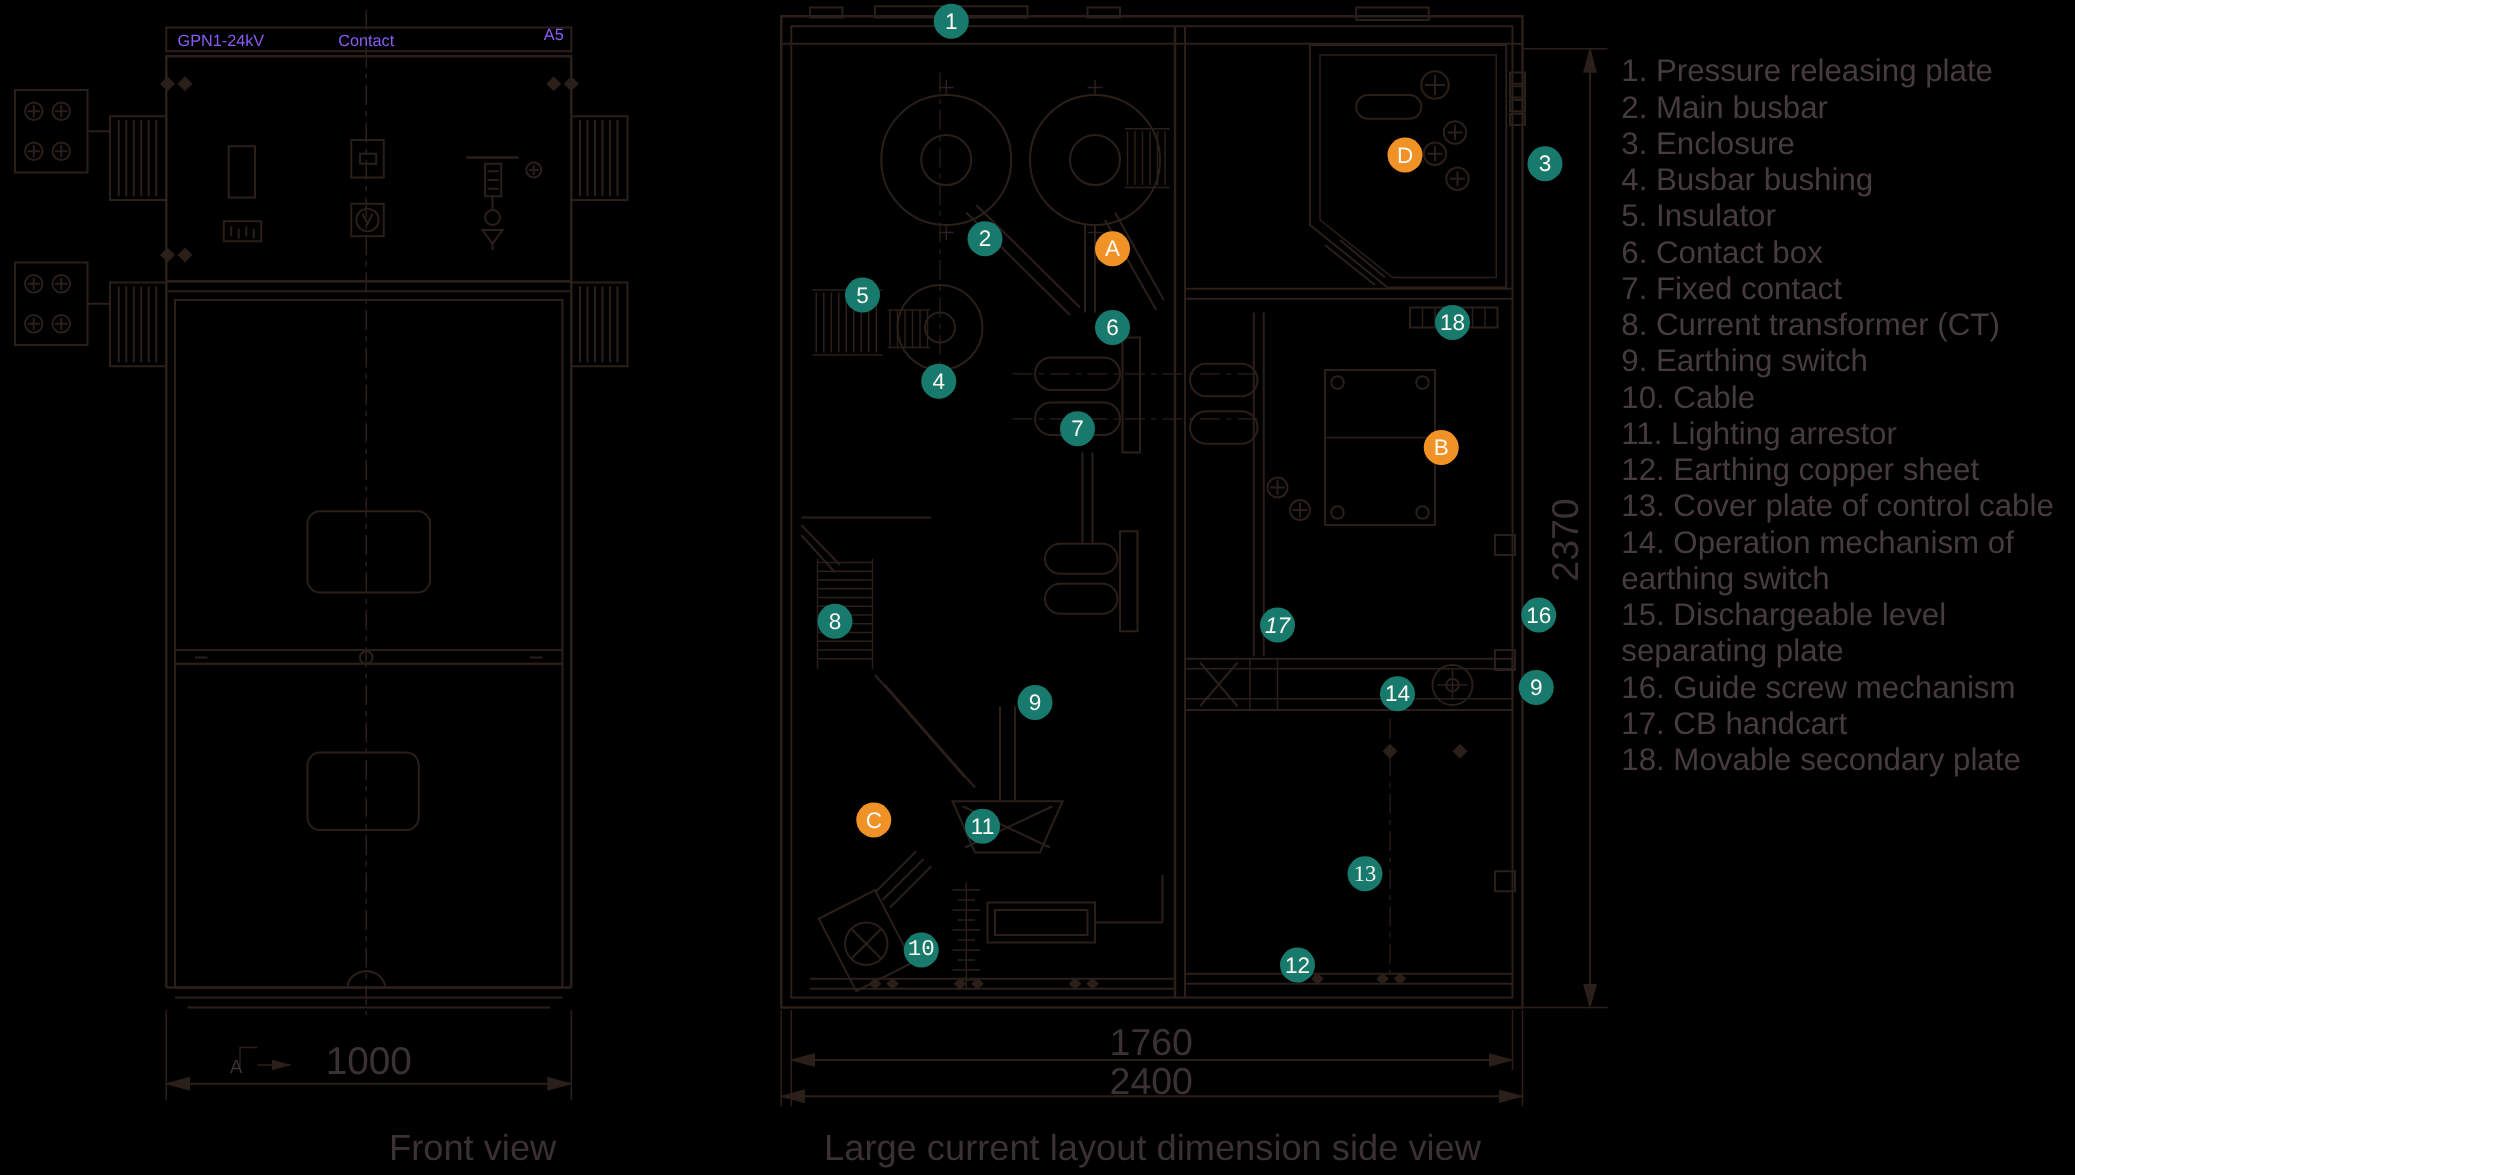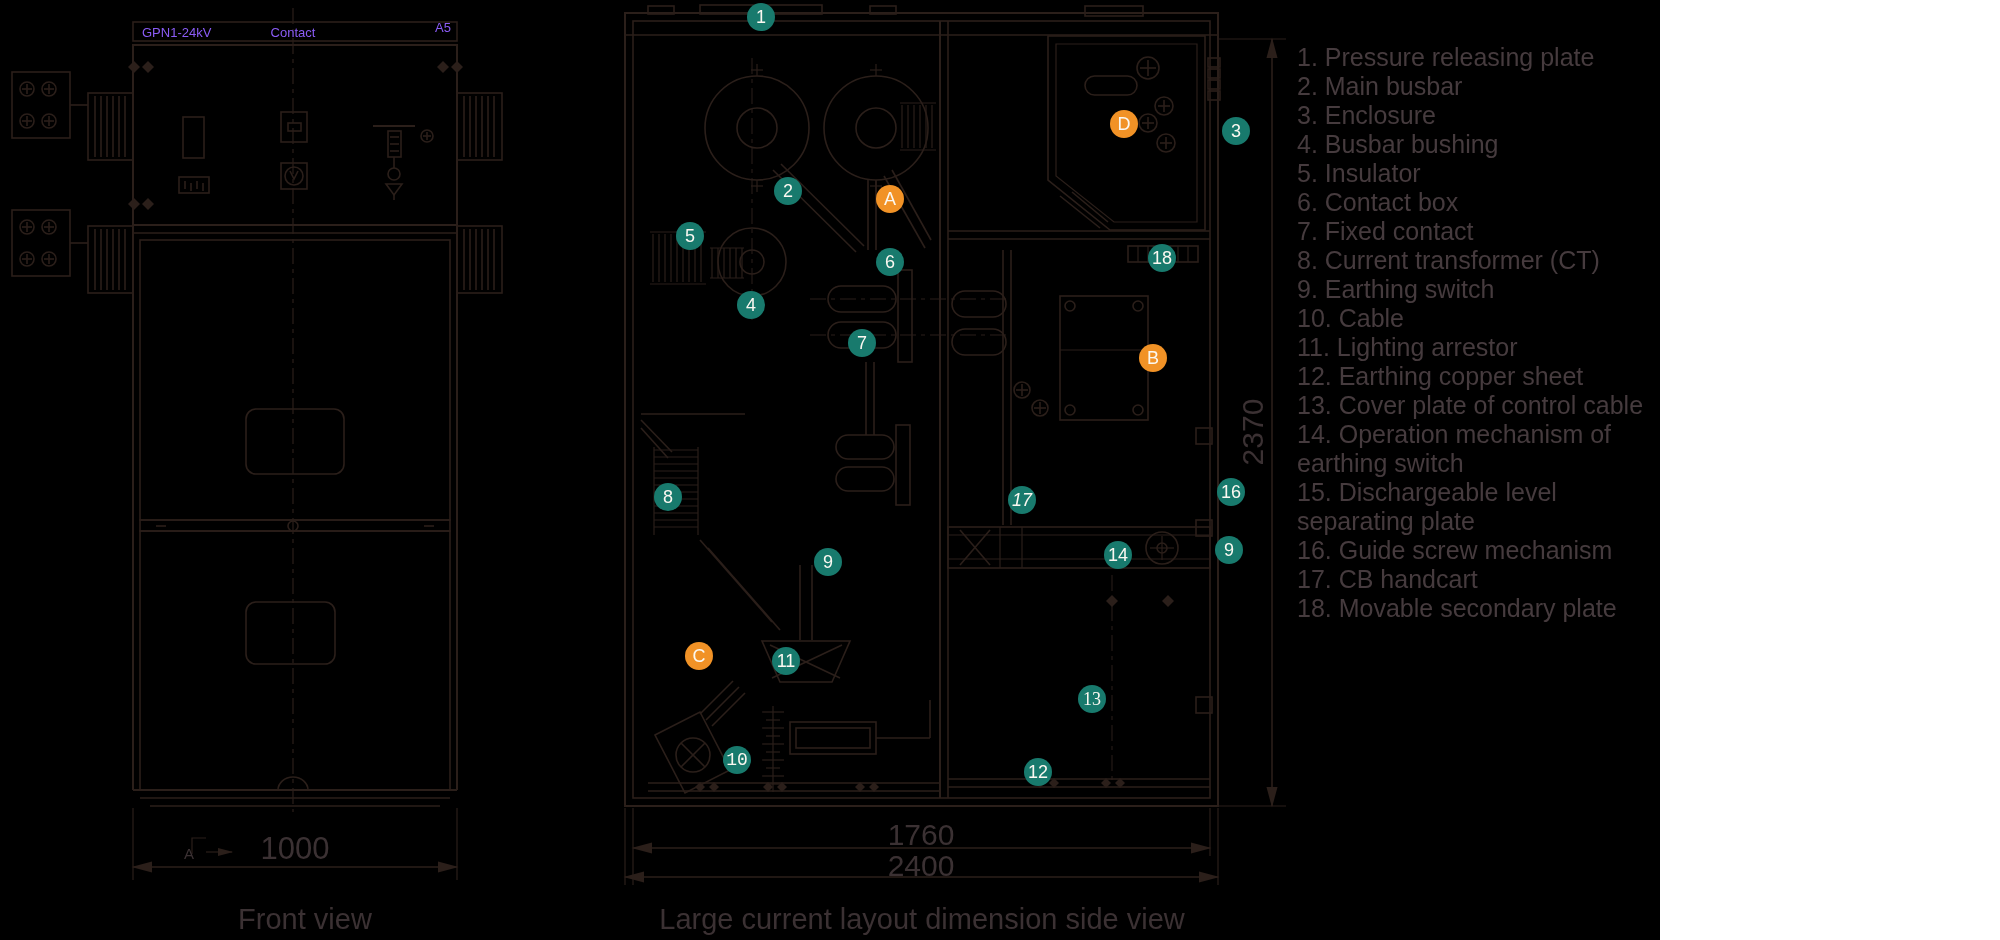--- a/index.html
+++ b/index.html
@@ -425,21 +425,21 @@
   <div class="cadtext" style="left:142px;top:25px;">GPN1-24kV</div>
   <div class="cadtext" style="left:248px;top:25px;width:90px;text-align:center;">Contact</div>
   <div class="cadtext" style="left:425px;top:20px;width:26px;text-align:right;">A5</div>
 
   <div class="dimtext" style="left:245px;top:831px;width:100px;font-size:31px;">1000</div>
   <div class="dimtext" style="left:184px;top:845px;font-size:15px;">A</div>
   <div class="dimtext" style="left:871px;top:818px;width:100px;font-size:30px;">1760</div>
   <div class="dimtext" style="left:871px;top:849px;width:100px;font-size:30px;">2400</div>
   <div class="dimtext" style="left:1203px;top:415px;width:100px;font-size:30px;transform:rotate(-90deg);">2370</div>
 
-  <div class="caption" style="left:155px;top:903px;width:300px;">Front view</div>
+  <div class="caption" style="left:145px;top:903px;width:300px;text-align:right;">Front view</div>
   <div class="caption" style="left:622px;top:903px;width:600px;">Large current layout dimension side view</div>
 
   <div id="markers">
       <div class="marker teal" style="left: 761px; top: 17px;">1</div>
       <div class="marker teal" style="left: 788px; top: 191px;">2</div>
       <div class="marker orange" style="left: 890px; top: 199px;">A</div>
       <div class="marker teal" style="left: 690px; top: 236px;">5</div>
       <div class="marker teal" style="left: 890px; top: 262px;">6</div>
       <div class="marker teal" style="left: 751px; top: 305px;">4</div>
       <div class="marker teal" style="left: 862px; top: 343px;">7</div>

